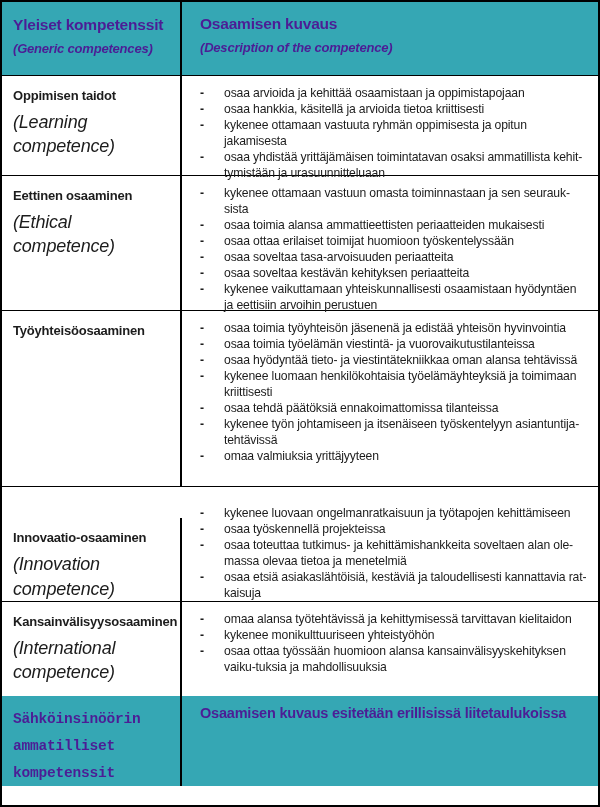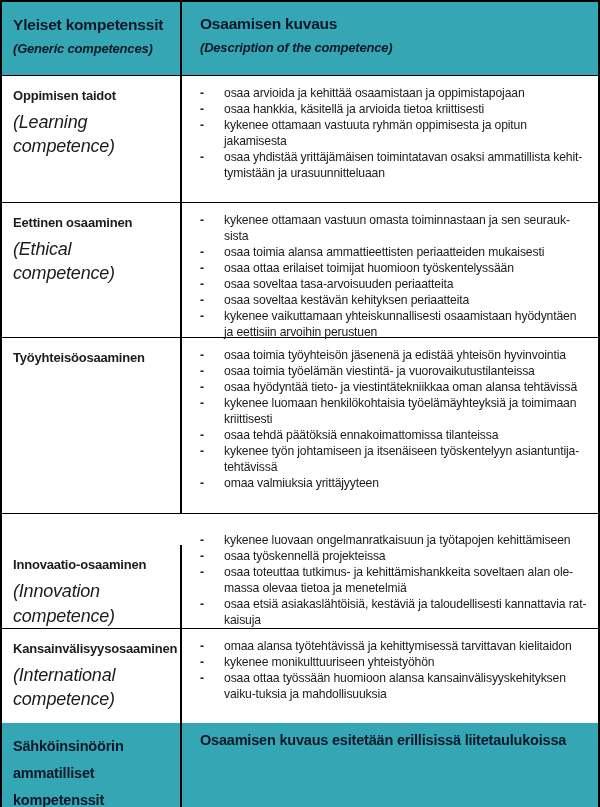--- a/index.html
+++ b/index.html
@@ -7,43 +7,43 @@
     width:600px;height:807px;box-sizing:border-box;
     border:2px solid #000;
     font-family:"Liberation Sans",sans-serif;
     color:#1c1c1c;
   }
   .row{display:flex;border-bottom:1px solid #000;box-sizing:border-box;}
   .row:last-child{border-bottom:none;}
   .cell{box-sizing:border-box;}
   .cell.left{flex:0 0 180px;width:180px;border-right:2px solid #000;padding:10px 8px 0 11px;}
   .cell.right{flex:1;padding:9px 8px 0 18px;}
-  .teal{background:var(--teal,#35a7b4);color:#0f172a;}
+  .teal{background:var(--teal,#35a7b4);color:#4c1d95;}
 
   
   .header-row{height:74px;}
   .h-title{font-size:15.5px;font-weight:bold;letter-spacing:-0.2px;margin-top:4px;}
   .h-sub{font-size:13px;font-weight:bold;font-style:italic;letter-spacing:-0.2px;margin-top:7px;}
 
   
-  #rows .body-row:nth-of-type(1){height:127px;justify-content:center;}
+  #rows .body-row:nth-of-type(1){height:100px;justify-content:center;}
   #rows .body-row:nth-of-type(2){height:135px;}
   #rows .body-row:nth-of-type(3){height:176px;}
   #rows .body-row:nth-of-type(4){height:115px;align-items:flex-end;}
   #rows .body-row:nth-of-type(5){height:94px;justify-content:space-between;}
   .label-fi{font-weight:bold;font-size:13px;letter-spacing:-0.2px;margin-top:2px;}
   .label-en{font-style:italic;font-size:18px;letter-spacing:-0.2px;margin-top:7px;line-height:1.35;}
   ul.bullets{list-style:none;margin:0;padding:0;}
   ul.bullets li{display:flex;font-size:12.2px;line-height:16px;letter-spacing:-0.15px;}
   .marker{flex:0 0 24px;font-weight:bold;}
   .btext{flex:1;padding-right:2px;}
 
   
   .footer-row{height:90px;}
-  .footer-left{font-size:14.5px;font-weight:bold;letter-spacing:-0.2px;line-height:27px;padding-top:13px;}
+  .footer-left{font-size:14.5px;font-weight:bold;letter-spacing:-0.2px;line-height:27px;padding-top:13px;font-family:Liberation Mono, monospace;}
   .footer-right{font-size:14.5px;font-weight:bold;letter-spacing:-0.2px;padding-top:19px;}
 </style>
 </head>
 <body>
 
 <div class="tbl">
 
   <div class="row header-row">
     <div class="cell left teal">
       <div class="h-title">Yleiset kompetenssit</div>

